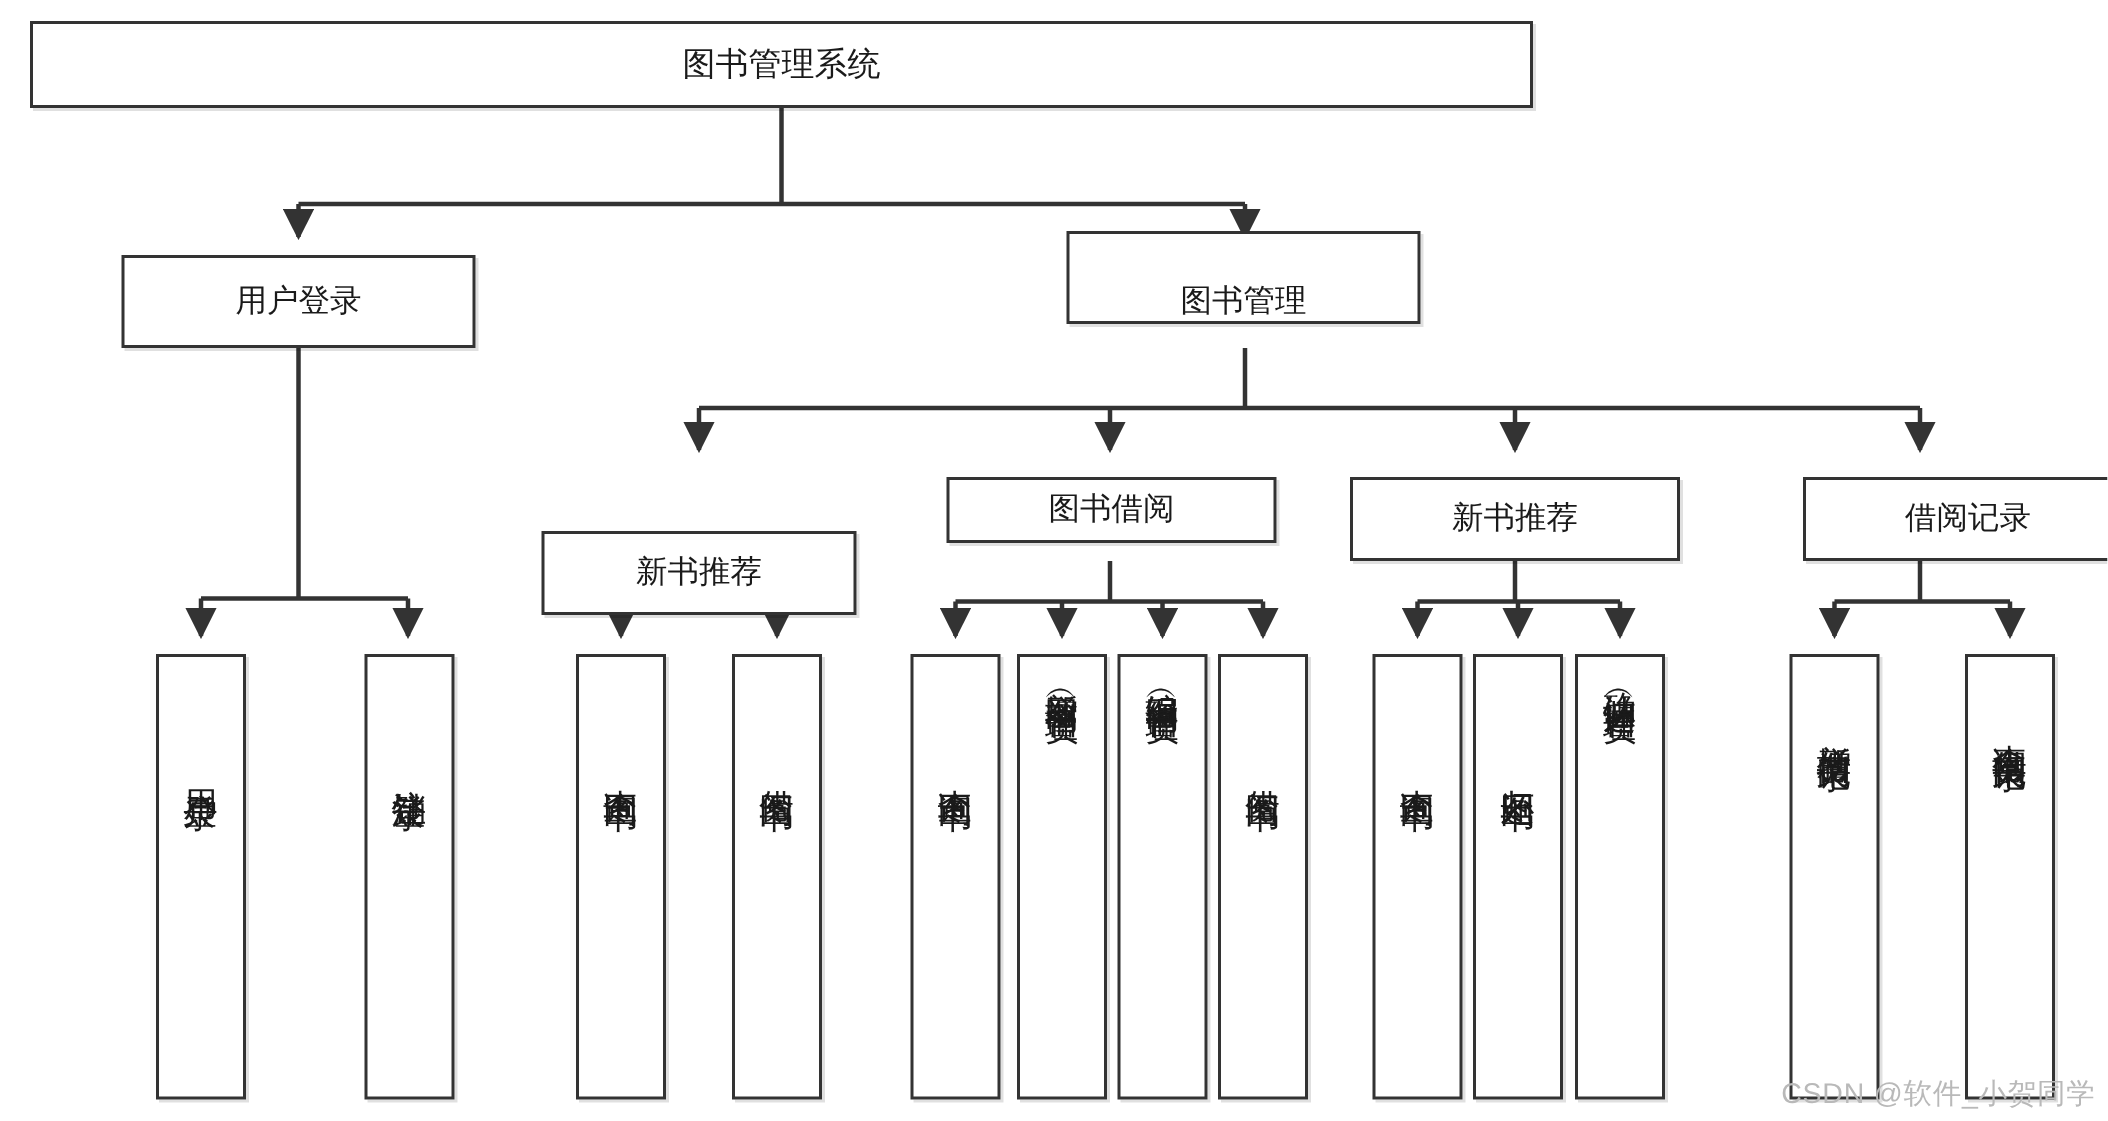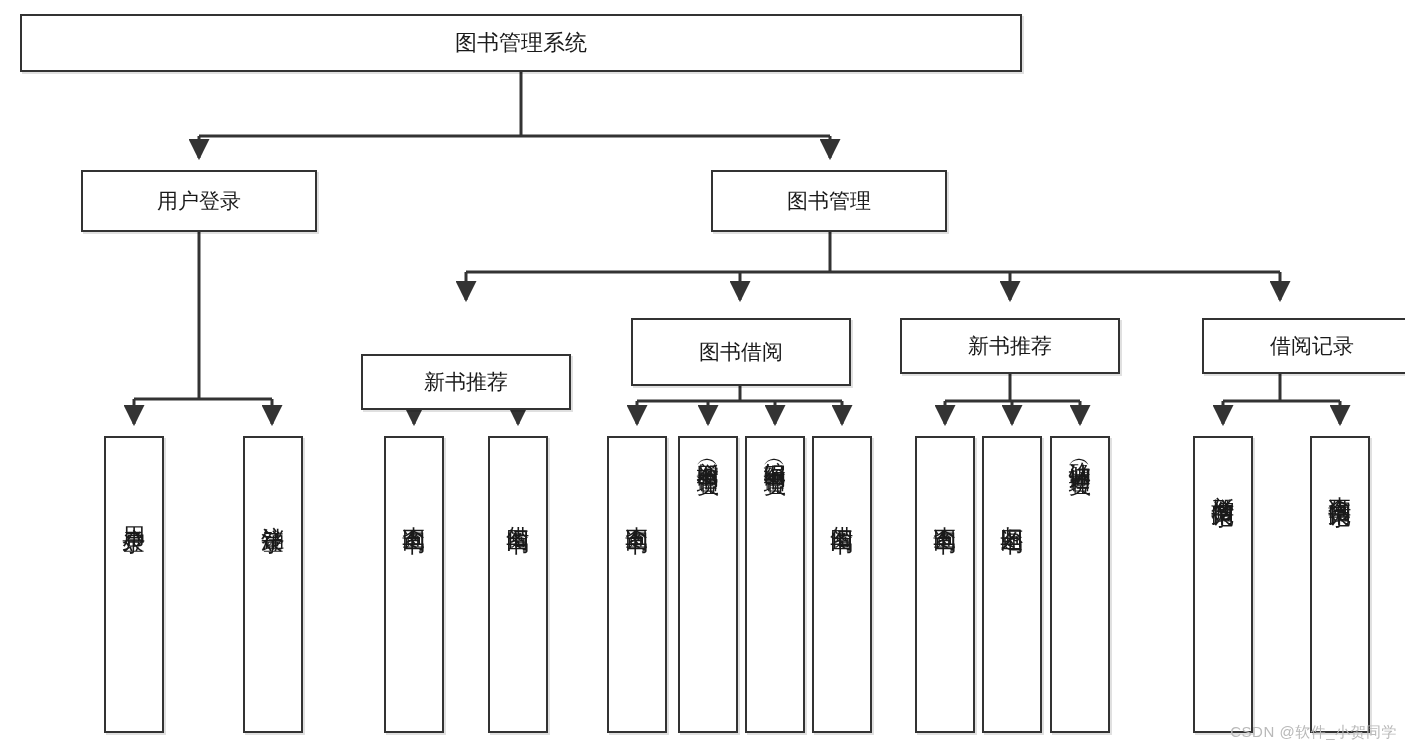--- a/index.html
+++ b/index.html
@@ -63,21 +63,21 @@
     letter-spacing: 2px;
     white-space: nowrap;
   }
   .node.vert.tall .label {
     font-size: 22px;
   }
   #watermark {
     position: absolute;
     right: 8px;
     bottom: 5px;
-    font-size: 15px;
+    font-size: 19px;
     color: #b9b9b9;
     letter-spacing: 0.5px;
     white-space: nowrap;
   }
 </style>
 </head>
 <body>
 
 <div id="canvas">
 
@@ -131,28 +131,28 @@
     </g>
   </svg>
 
   <div class="node horiz" id="node-root" style="left:20px; top:14px; width:1002px; height:58px;">
     <span class="label">图书管理系统</span>
   </div>
 
   <div class="node horiz" style="left:81px; top:170px; width:236px; height:62px;">
     <span class="label">用户登录</span>
   </div>
-  <div class="node horiz" style="left:711px; top:170px; width:236px; height:62px;">
+  <div class="node horiz" style="left:711px; top:154px; width:236px; height:62px;align-items:flex-end;">
     <span class="label">图书管理</span>
   </div>
 
   <div class="node horiz" style="left:361px; top:318px; width:210px; height:56px;margin-top:36px;">
     <span class="label">新书推荐</span>
   </div>
-  <div class="node horiz" style="left:631px; top:318px; width:220px; height:68px;">
+  <div class="node horiz" style="left:631px; top:318px; width:220px; height:44px;">
     <span class="label">图书借阅</span>
   </div>
   <div class="node horiz" style="left:900px; top:318px; width:220px; height:56px;">
     <span class="label">新书推荐</span>
   </div>
   <div class="node horiz" style="left:1170px; top:318px; width:220px; height:56px;margin-left:32px;">
     <span class="label">借阅记录</span>
   </div>
 
   <div class="node vert" style="left:104px; top:436px; width:60px; height:297px; padding-top:70px;">

